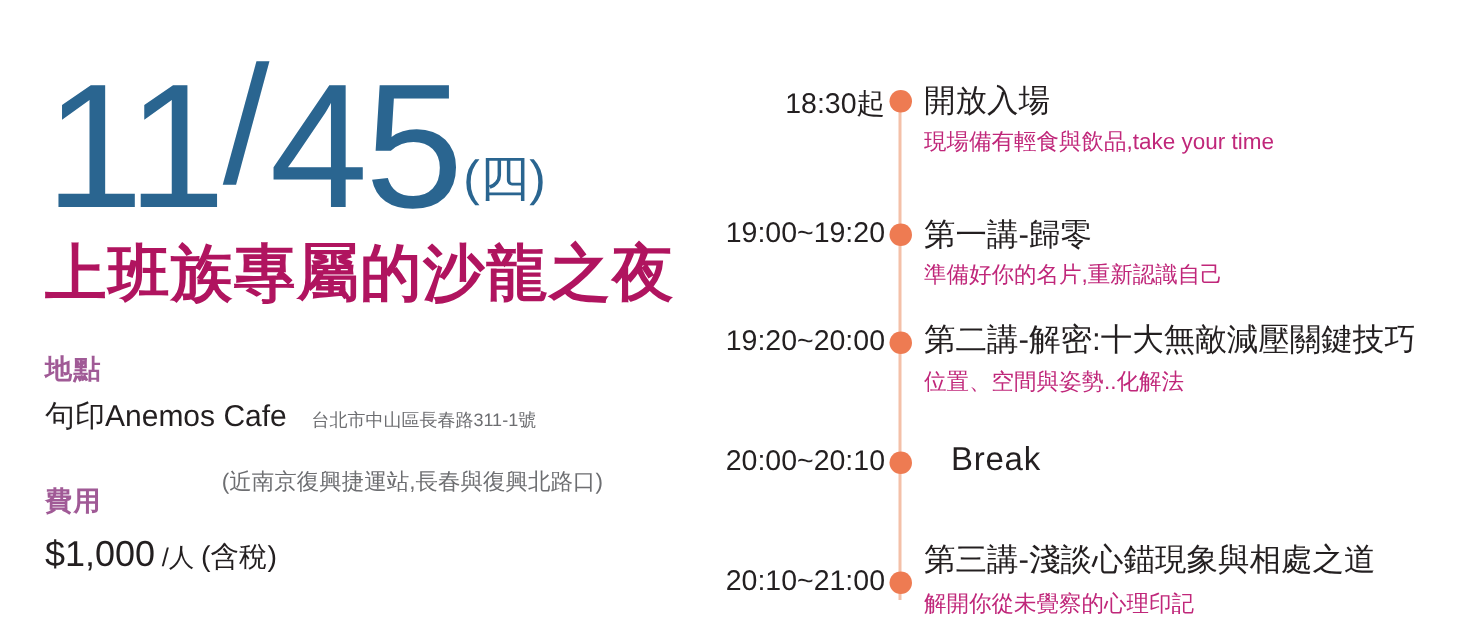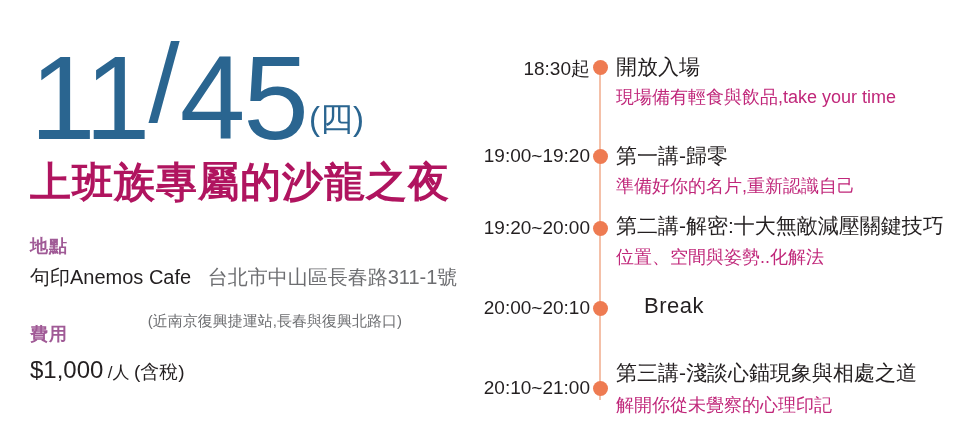--- a/index.html
+++ b/index.html
@@ -85,21 +85,21 @@
     left: 30px;
     top: 264px;
     width: 372px;
     white-space: nowrap;
   }
   .venue-name {
     font-size: 20px;
     color: #231f20;
   }
   .venue-address {
-    font-size: 20px;
+    font-size: 12px;
     color: #6d6e71;
     margin-left: 12px;
   }
   .venue-note {
     position: absolute;
     left: 30px;
     top: 312px;
     width: 372px;
     text-align: right;
     font-size: 15px;
@@ -157,26 +157,26 @@
     border-radius: 50%;
     background: #ee7b52;
   }
   .tl-title {
     position: absolute;
     left: 176px;
     font-size: 21px;
     color: #231f20;
     white-space: nowrap;
   }
-  .tl-title.indent { left: 204px; }
+  .tl-title.indent { left: 194px; }
   .tl-title.latin  { font-size: 22px; letter-spacing: 0.5px; }
   .tl-sub {
     position: absolute;
     left: 176px;
-    font-size: 18px;
+    font-size: 15px;
     color: #c0277a;
     white-space: nowrap;
   }
 </style>
 </head>
 <body>
 
 <div id="poster">
 
   <div id="left-panel">

